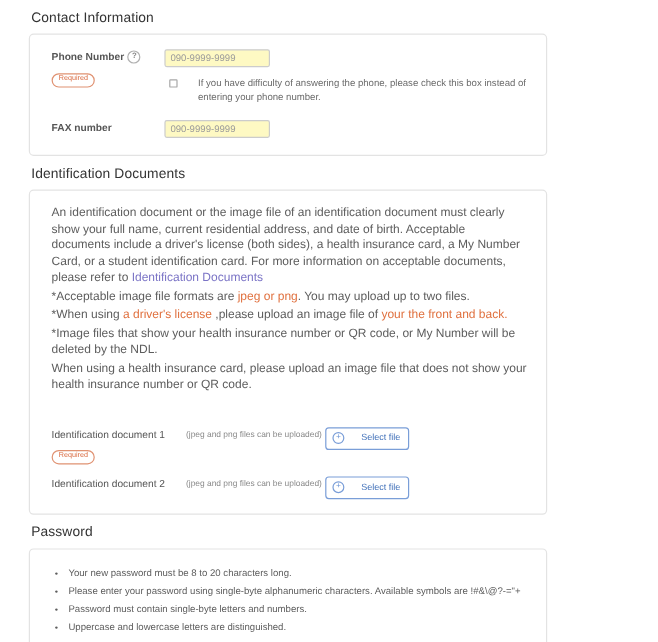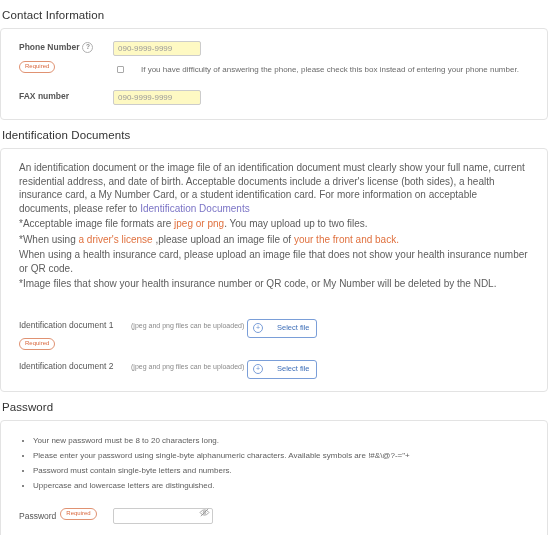--- a/index.html
+++ b/index.html
@@ -9,24 +9,24 @@
   body {
     width: 548px;
     height: 535px;
     background: #ffffff;
     font-family: "Liberation Sans", sans-serif;
     color: #444444;
     overflow: hidden;
   }
 
   .page {
-    width: 548px;
+    width: 480px;
     height: 535px;
     box-sizing: border-box;
-    padding: 0 0;
+    padding: 0 24px;
     background: #ffffff;
   }
 
   .section-title {
     font-size: 11.5px;
     color: #333333;
     font-weight: 400;
     margin: 0;
     padding: 9px 0 7px 2px;
     letter-spacing: .1px;
@@ -297,22 +297,22 @@
   </div>
 
   <h2 class="section-title">Identification Documents</h2>
 
   <div class="card ident-card">
 
     <div class="ident-desc">
       <p><span>An identification document or the image file of an identification document must clearly show your full name, current residential address, and date of birth. Acceptable documents include a driver's license (both sides), a health insurance card, a My Number Card, or a student identification card. For more information on acceptable documents, please refer to </span><a class="lnk" href="#">Identification Documents</a></p>
       <p class="note"><span>*Acceptable image file formats are </span><span class="hl">jpeg or png</span><span>. You may upload up to two files.</span></p>
       <p class="note"><span>*When using </span><span class="hl">a driver's license</span><span> ,please upload an image file of </span><span class="hl">your the front and back.</span></p>
+      <p class="note">*Image files that show your health insurance number or QR code, or My Number will be deleted by the NDL.</p>
       <p class="note">When using a health insurance card, please upload an image file that does not show your health insurance number or QR code.</p>
-      <p class="note">*Image files that show your health insurance number or QR code, or My Number will be deleted by the NDL.</p>
     </div>
 
     <div class="doc-rows">
 
       <div class="doc-row">
         <div class="doc-label-col">
           <div class="doc-label">Identification document 1</div>
           <span class="badge-required">Required</span>
         </div>
         <div class="doc-hint">(jpeg and png files can be uploaded)</div>

